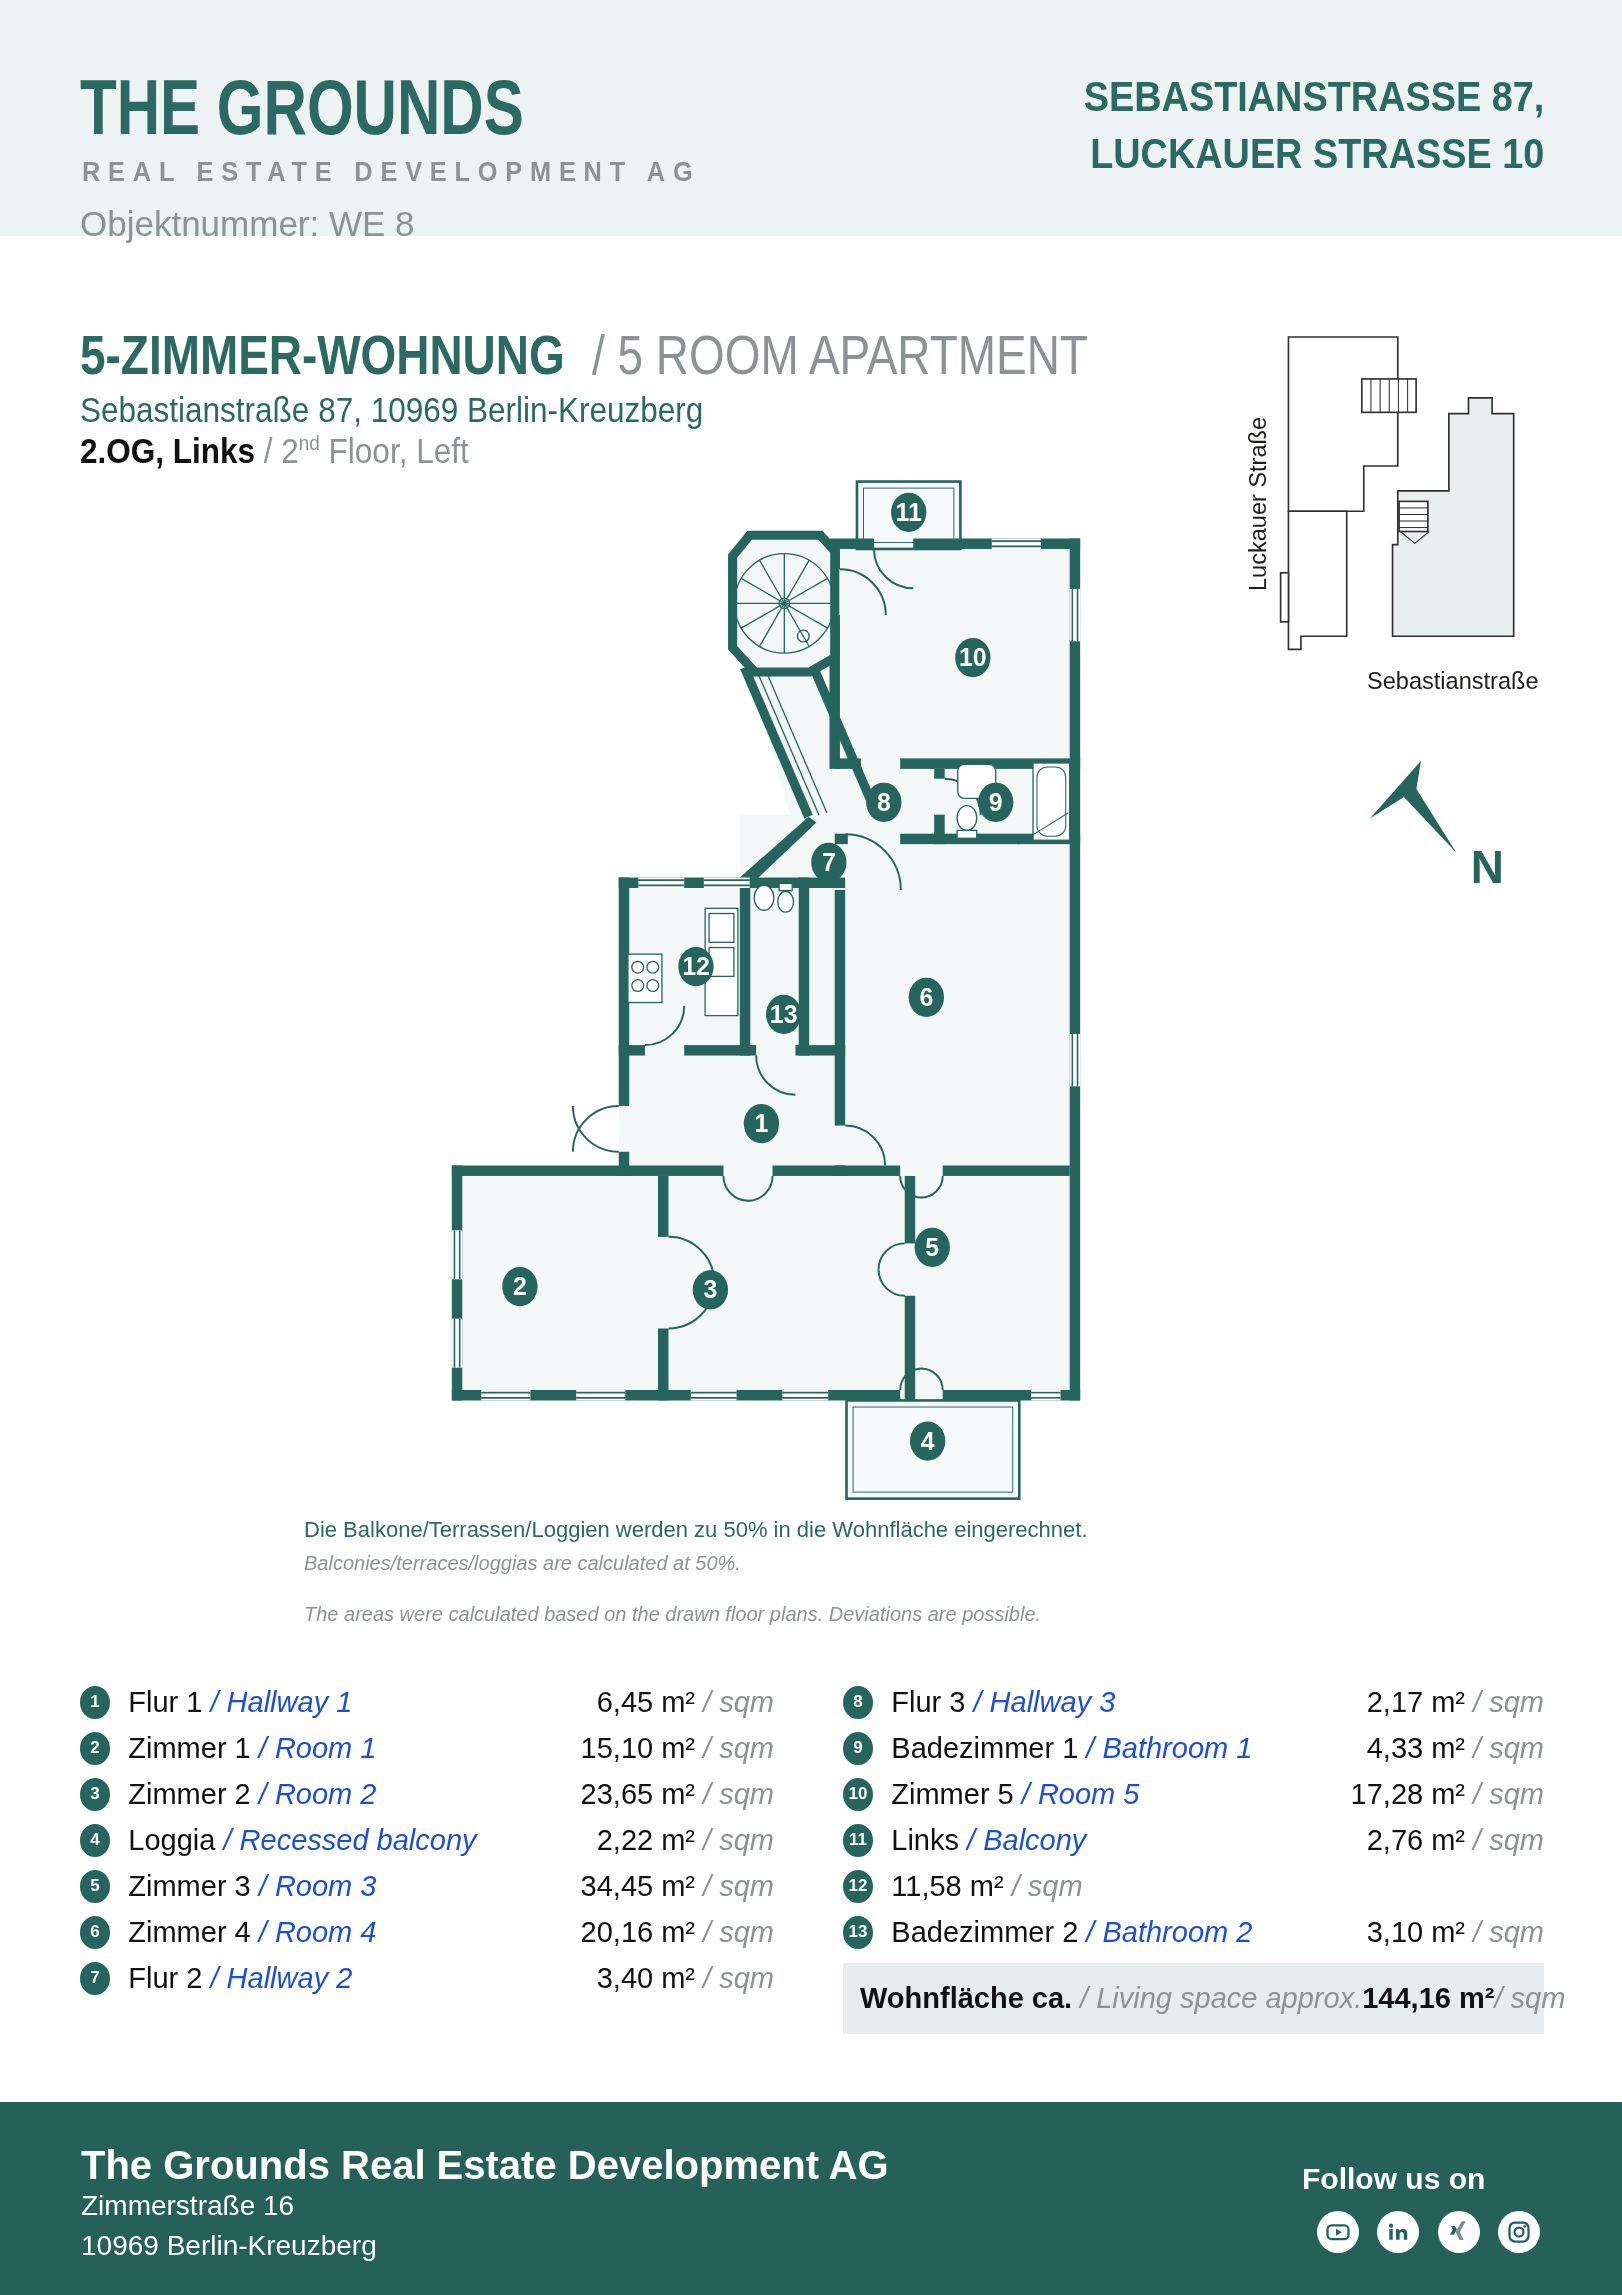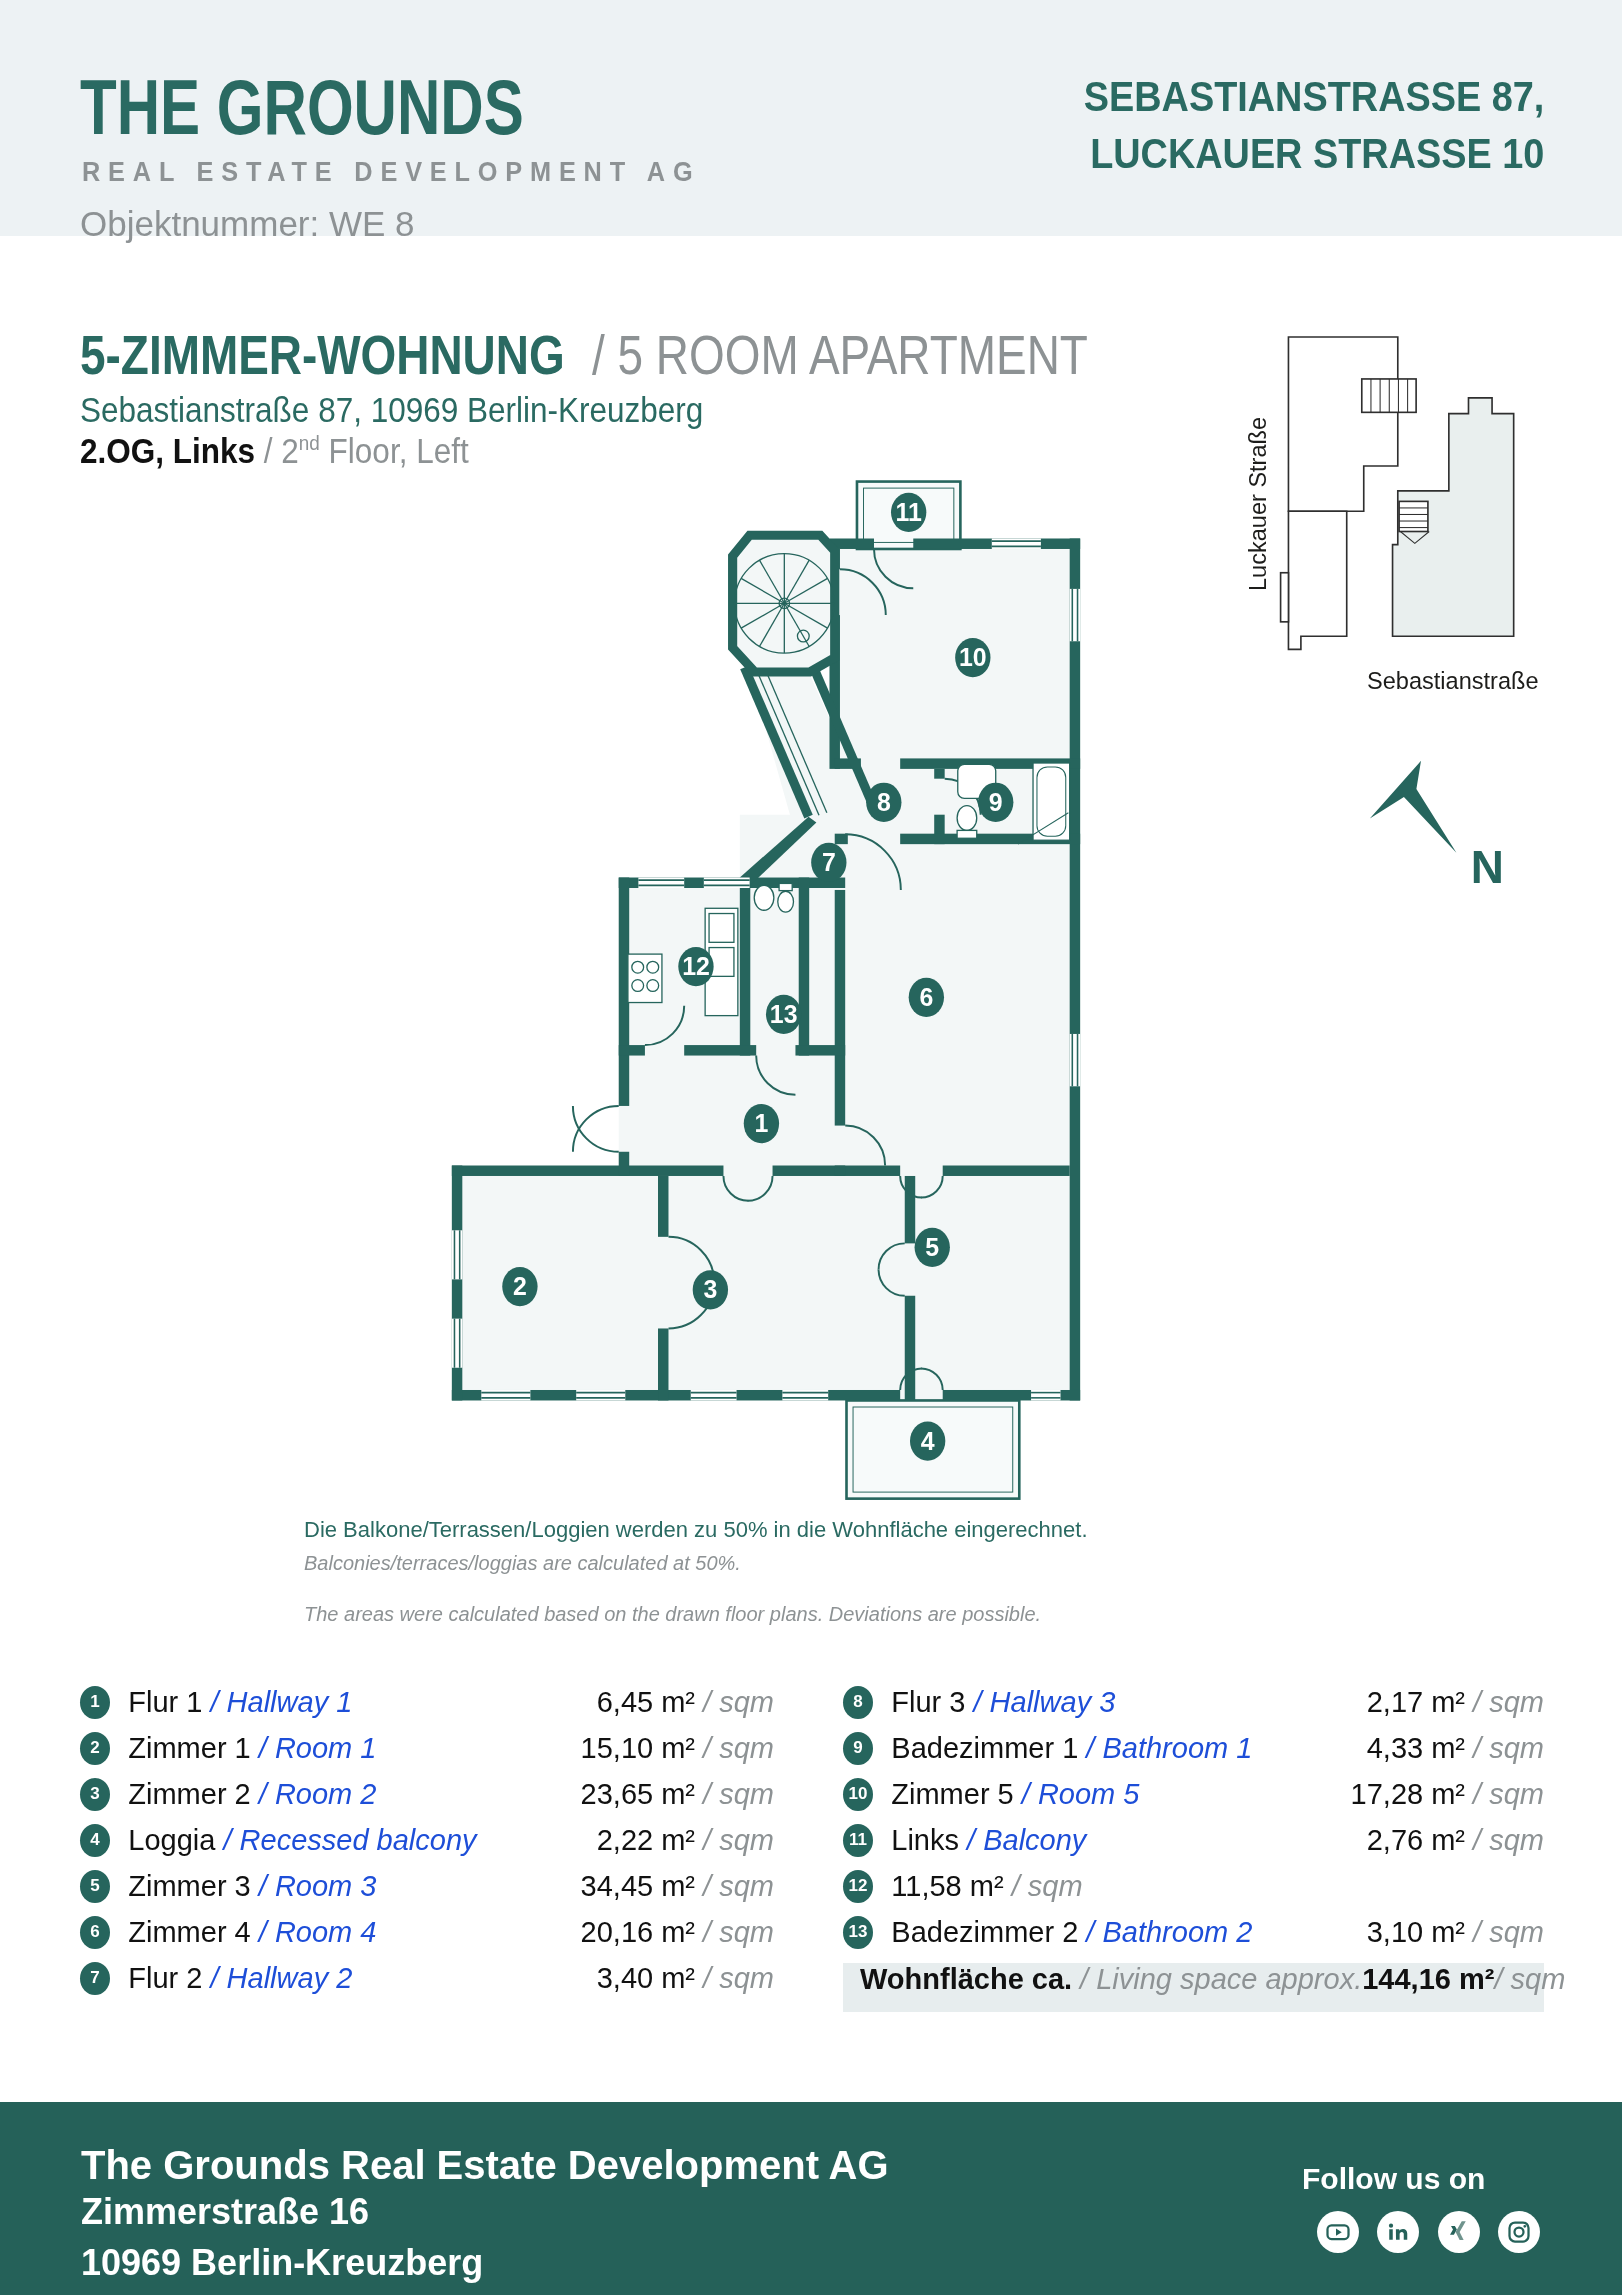--- a/index.html
+++ b/index.html
@@ -33,30 +33,30 @@
   .col.right{left:843px;width:701px;}
   .rrow{display:flex;align-items:center;height:46px;font-size:29px;white-space:nowrap;}
   .badge{flex:0 0 auto;width:30px;height:33px;border-radius:50%;background:#26655d;color:#fff;
          font-size:17px;font-weight:700;display:flex;align-items:center;justify-content:center;margin-right:18.3px;}
   .rname{flex:1 1 auto;overflow:hidden;}
   .rname .de{color:#111;}
   .rname .en{color:#1d4ed8;font-style:italic;}
   .rval{flex:0 0 auto;text-align:right;}
   .rval .v{color:#111;}
   .rval .per{color:#8d9294;font-style:italic;}
-  .total{display:flex;align-items:flex-start;height:49px;background:#e7edee;margin-top:7.9px;
-         font-size:29px;padding:0 17px;white-space:nowrap;}
+  .total{display:flex;align-items:center;height:43px;background:#e7edee;margin-top:7.9px;
+         font-size:29px;padding:14px 17px;white-space:nowrap;}
   .total .de{font-weight:700;color:#111;}
   .total .en{color:#8d9294;font-style:italic;margin-left:7.9px;flex:1 1 auto;}
   .total .v{font-weight:700;color:#111;}
   .total .per{color:#8d9294;font-style:italic;}
   
   .footer{position:absolute;left:0;top:2102px;width:1623px;height:194px;background:#256159;color:#fff;}
   .f-company{position:absolute;left:81px;top:41px;font-size:40px;font-weight:700;}
-  .f-addr{position:absolute;left:81px;top:84px;font-size:36px;line-height:1.42;font-weight:700;}
+  .f-addr{position:absolute;left:81px;top:84px;font-size:28px;line-height:1.42;font-weight:400;}
   .f-contact{position:absolute;left:792px;top:84px;font-size:29px;line-height:1.42;font-weight:300;}
   .f-contact b{font-weight:700;}
   .f-follow{position:absolute;left:1302px;top:60px;width:255px;text-align:left;font-size:30px;font-weight:700;}
   .socials{position:absolute;left:1317px;top:109px;display:flex;gap:18.3px;}
   .soc{width:42px;height:42px;border-radius:50%;background:#fff;display:flex;align-items:center;justify-content:center;}
   .soc svg{width:30px;height:30px;}
   
   .siteplan{position:absolute;left:1204px;top:301px;}
   .compass{position:absolute;left:1358px;top:753px;}
   .floorplan{position:absolute;left:442px;top:458px;}

